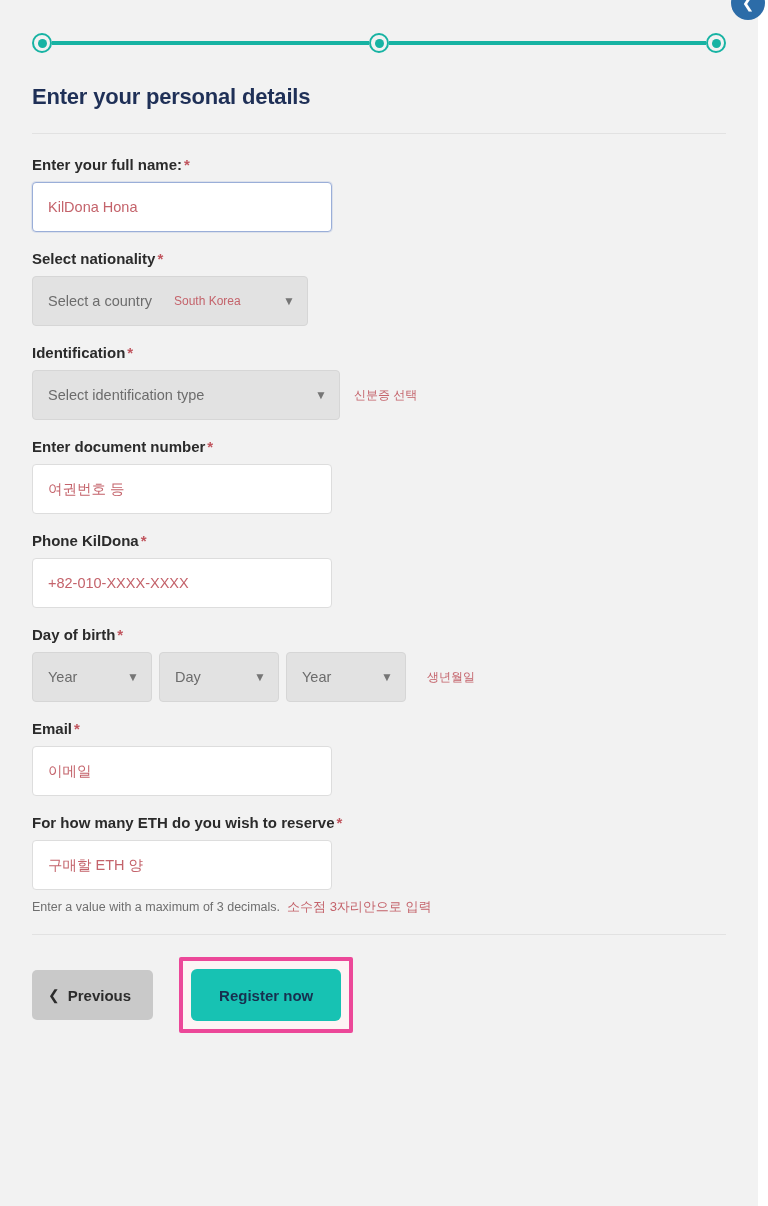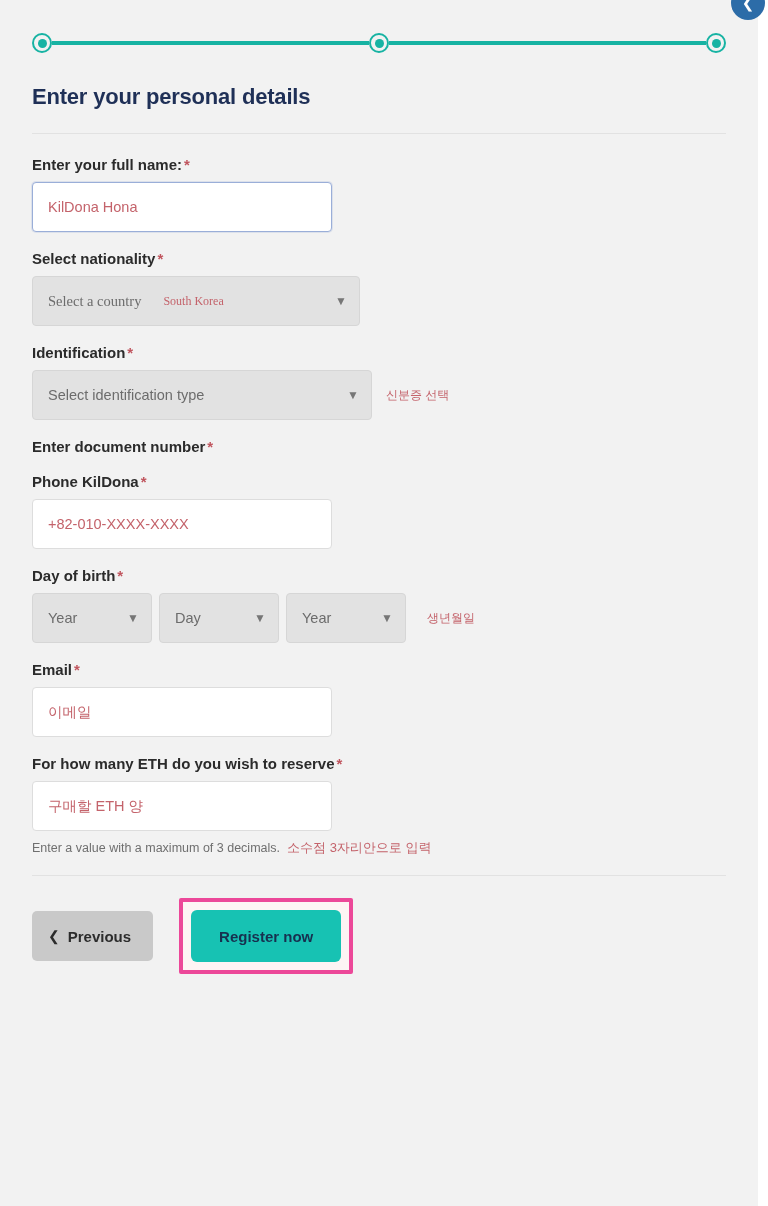--- a/index.html
+++ b/index.html
@@ -149,23 +149,23 @@
   }
   .select .sel-text { white-space: nowrap; }
   .select .chev {
     margin-left: auto;
     padding-left: 14px;
     color: #767676;
     font-size: 12px;
     line-height: 1;
   }
 
-  .select.country { width: 328px; font-family: Liberation Serif, serif; }
+  .select.country { width: 276px; }
   .select.country .inline-note { margin-left: 22px; }
-  .select.idtype  { width: 340px; }
+  .select.idtype  { width: 308px; }
 
   .select.dob {
     width: 120px;
     justify-content: space-between;
   }
   .dob-row > .select.dob { margin-right: 7px; }
 
   .note {
     color: #c4636b;
     font-size: 12px;
@@ -305,20 +305,21 @@
           <span class="chev">▼</span>
         </div>
         <span class="note after">신분증 선택</span>
       </div>
     </div>
 
     <div class="field">
       <label class="field-label">
         <span>Enter document number</span><span class="req">*</span>
       </label>
+      <div class="txt-input">여권번호 등</div>
     </div>
 
     <div class="field">
       <label class="field-label">
         <span>Phone KilDona</span><span class="req">*</span>
       </label>
       <div class="txt-input">+82-010-XXXX-XXXX</div>
     </div>
 
     <div class="field">

